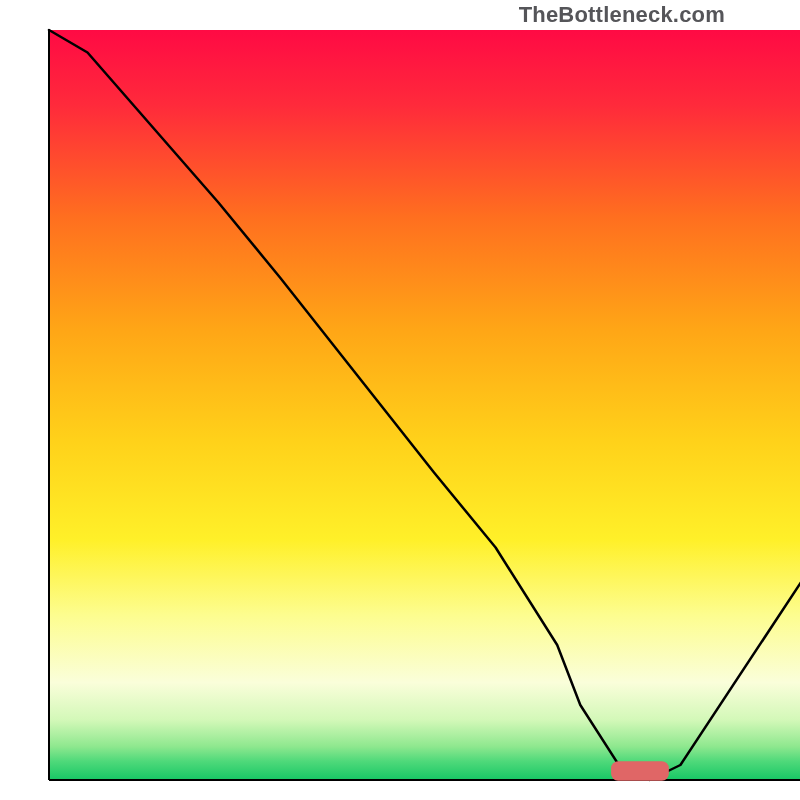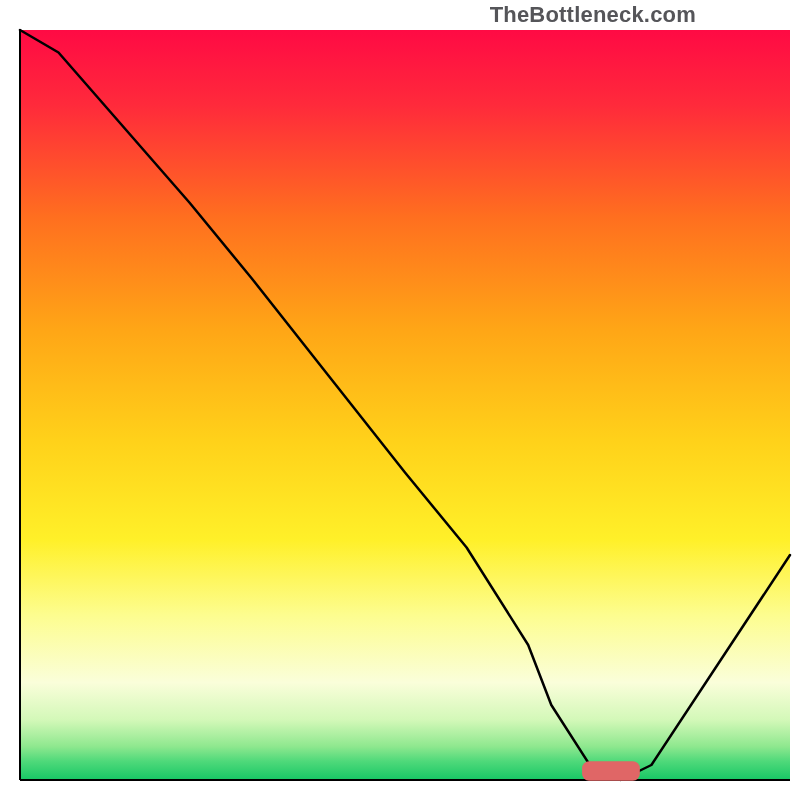--- a/index.html
+++ b/index.html
@@ -7,20 +7,21 @@
     padding: 0;
     width: 800px;
     height: 800px;
     background: #ffffff;
     font-family: Arial, Helvetica, sans-serif;
   }
   .canvas-wrap {
     position: relative;
     width: 714px;
     height: 800px;
+    margin-left: 29px;
   }
   svg {
     position: absolute;
     left: 0;
     top: 0;
   }
   .watermark {
     position: absolute;
     top: 2px;
     right: 18px;

